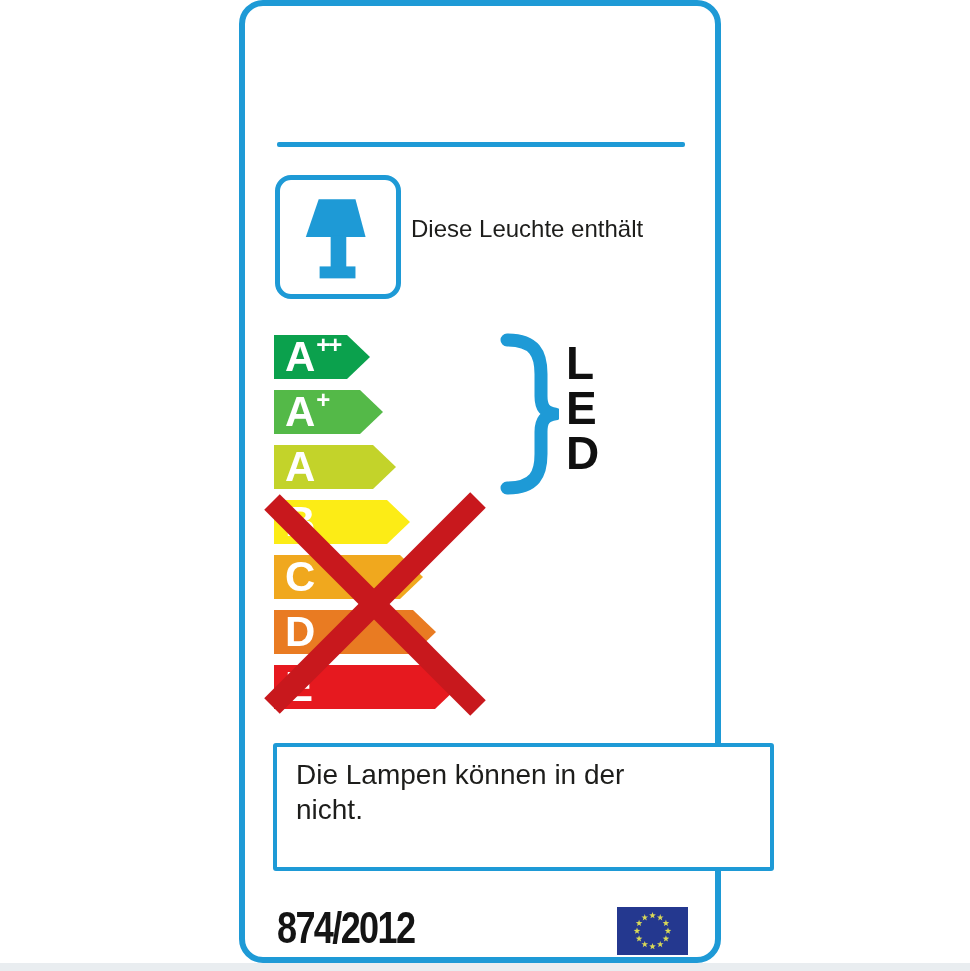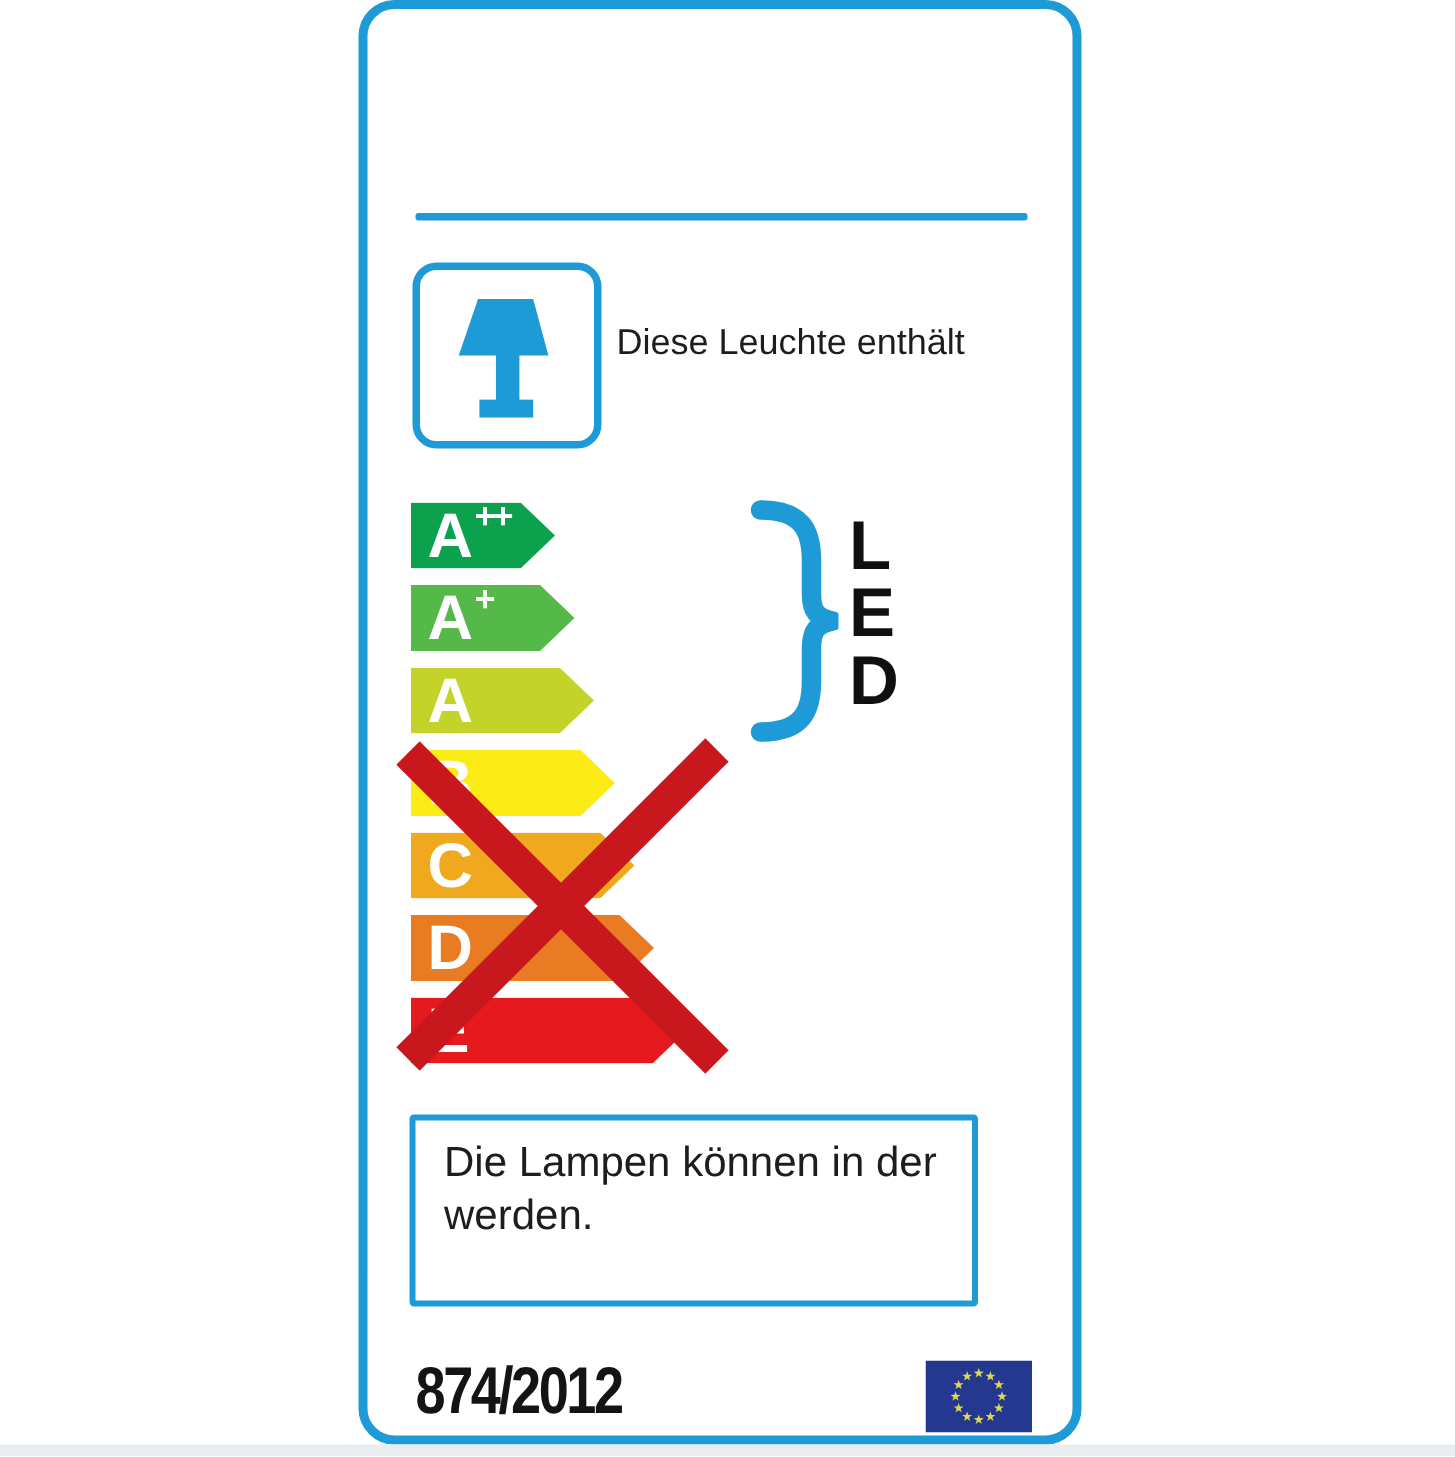--- a/index.html
+++ b/index.html
@@ -46,21 +46,21 @@
   .cross-stroke{stroke:var(--cross,#c8181d);stroke-width:22;stroke-linecap:butt;}
 
   
   .led-brace{left:495px;top:332px;width:64px;height:164px;}
   .brace-path{fill:none;stroke:var(--blue,#1e9ad6);stroke-width:13;stroke-linecap:round;stroke-linejoin:round;}
   .led-col{left:566px;top:341px;display:flex;flex-direction:column;}
   .led-letter{font-size:46px;font-weight:bold;line-height:45px;color:#101010;}
 
   
   .note-box{
-    left:273px;top:743px;width:379px;height:128px;box-sizing:border-box;
+    left:273px;top:743px;width:501px;height:128px;box-sizing:border-box;
     border:4px solid var(--blue,#1e9ad6);border-radius:3px;background:#fff;
     padding:10px 0 0 19px;
   }
   .note-box .line{font-size:28px;line-height:35px;color:var(--ink,#1d1d1b);}
 
   
   .regulation{
     left:277px;top:903px;font-size:44px;font-weight:bold;color:#141414;
     letter-spacing:-2px;transform:scaleX(0.82);transform-origin:left top;white-space:nowrap;
   }
@@ -128,21 +128,21 @@
   <path class="brace-path" d="M 12,8 C 40,8 46,22 46,42 L 46,64 C 46,76 50,80 60,82 C 50,84 46,88 46,100 L 46,122 C 46,142 40,156 12,156"></path>
 </svg>
 <div class="abs led-col">
   <div class="led-letter">L</div>
   <div class="led-letter">E</div>
   <div class="led-letter">D</div>
 </div>
 
 <div class="abs note-box">
   <div class="line">Die Lampen können in der</div>
-  <div class="line">werden.</div>
+  <div class="line">nicht.</div>
 </div>
 
 <div class="abs regulation">874/2012</div>
 <svg class="abs eu-flag" viewBox="0 0 71 48">
   <defs>
     <polygon id="eustar" class="flag-star" points="0,-3.5 0.82,-1.13 3.33,-1.08 1.33,0.43 2.06,2.83 0,1.4 -2.06,2.83 -1.33,0.43 -3.33,-1.08 -0.82,-1.13"></polygon>
   </defs>
   <rect class="flag-field" x="0" y="0" width="71" height="48"></rect>
   <use href="#eustar" transform="translate(35.5,8.5)"></use>
   <use href="#eustar" transform="translate(43.25,10.58)"></use>

